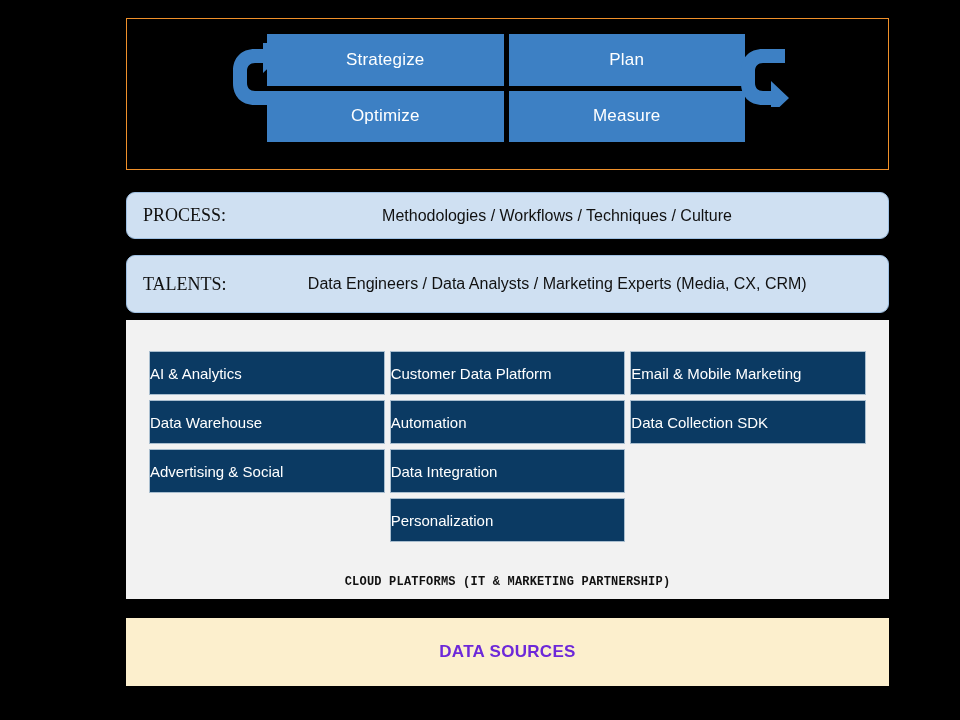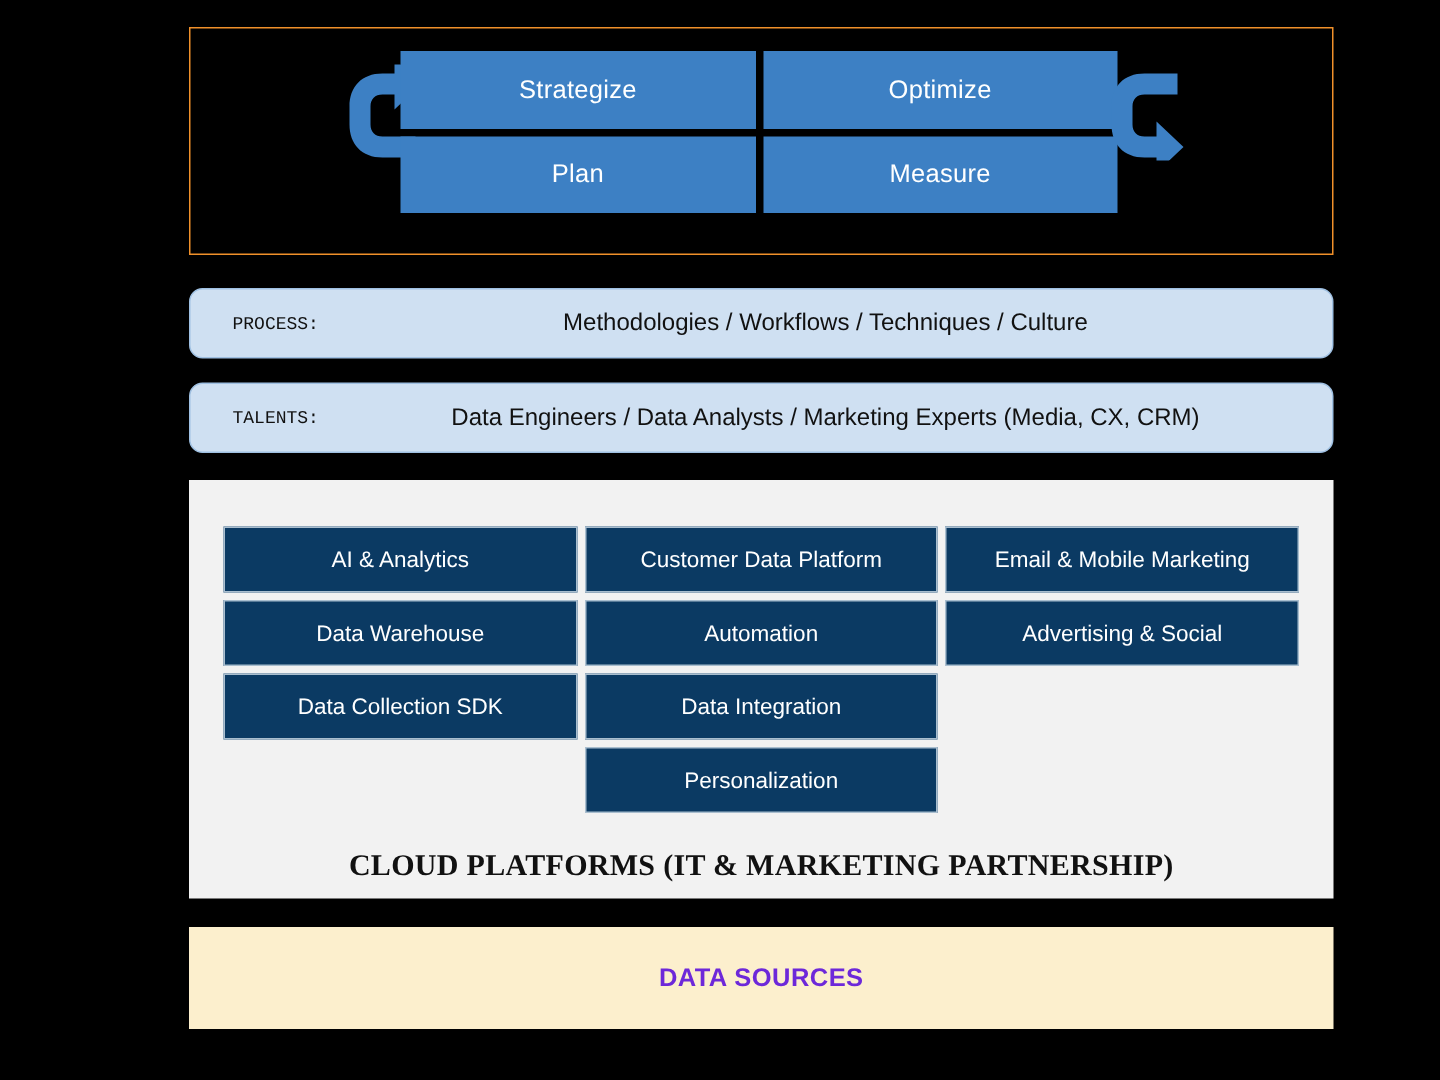--- a/index.html
+++ b/index.html
@@ -68,28 +68,28 @@
     left: 126px;
     width: 763px;
     background: #cfe0f2;
     border: 1px solid #9fc0e2;
     border-radius: 9px;
     display: flex;
     align-items: center;
     color: #111111;
   }
   .layer-row.process { top: 192px; height: 47px; }
-  .layer-row.talents { top: 255px; height: 47px; }
+  .layer-row.talents { top: 255px; height: 58px; }
 
   .layer-label {
-    padding-left: 28px;
-    font-size: 12px;
+    padding-left: 16px;
+    font-size: 18px;
     font-weight: 400;
     white-space: nowrap;
-    font-family: Liberation Mono, monospace;
+    font-family: Liberation Serif, serif;
   }
   .layer-value {
     flex: 1;
     text-align: center;
     font-size: 16px;
     white-space: nowrap;
     font-family: "Liberation Sans", sans-serif;
   }
 
   
@@ -112,41 +112,41 @@
     gap: 5px 5px;
   }
 
   .cloud-cell {
     background: #0b3a63;
     border: 1px solid #a9becf;
     color: #ffffff;
     height: 44px;
     display: flex;
     align-items: center;
-    justify-content: center;
+    justify-content: flex-start;
     font-size: 15px;
     text-align: center;
     font-family: "Liberation Sans", sans-serif;
   }
   .cloud-cell.empty {
     background: transparent;
     border: none;
   }
 
   .cloud-caption {
     position: absolute;
     left: 0;
     right: 0;
     bottom: 10px;
     text-align: center;
-    font-size: 20px;
+    font-size: 12px;
     font-weight: 700;
     color: #111111;
     letter-spacing: .2px;
-    font-family: Liberation Serif, serif;
+    font-family: Liberation Mono, monospace;
   }
 
   
   .sources-bar {
     position: absolute;
     left: 126px;
     top: 618px;
     width: 763px;
     height: 68px;
     background: #fcefcd;
@@ -174,24 +174,24 @@
         <path d="M52 4 L30 4 C16 4 8 13 8 26 L8 38 C8 51 16 60 30 60 L52 60 L52 46 L30 46
                  C25 46 22 43 22 38 L22 26 C22 21 25 18 30 18 L38 18 L38 28 L56 11 L38 -6 L38 4 Z" fill="#3d80c4" transform="translate(0,2)"></path>
       </svg>
     </span>
 
     <div class="cycle-grid">
       <div class="quad-cell">
         <span>Strategize</span>
       </div>
       <div class="quad-cell">
+        <span>Plan</span>
+      </div>
+      <div class="quad-cell">
         <span>Optimize</span>
-      </div>
-      <div class="quad-cell">
-        <span>Plan</span>
       </div>
       <div class="quad-cell">
         <span>Measure</span>
       </div>
     </div>
 
     <span class="cycle-arrow right">
       <svg width="60" height="64" viewBox="0 0 60 64" aria-hidden="true">
         <g transform="translate(60,0) scale(-1,1)">
           <path d="M52 4 L30 4 C16 4 8 13 8 26 L8 38 C8 51 16 60 30 60 L52 60 L52 46 L30 46
@@ -225,25 +225,25 @@
         <span>Email &amp; Mobile Marketing</span>
       </div>
 
       <div class="cloud-cell">
         <span>Data Warehouse</span>
       </div>
       <div class="cloud-cell">
         <span>Automation</span>
       </div>
       <div class="cloud-cell">
+        <span>Data Collection SDK</span>
+      </div>
+
+      <div class="cloud-cell">
         <span>Advertising &amp; Social</span>
-      </div>
-
-      <div class="cloud-cell">
-        <span>Data Collection SDK</span>
       </div>
       <div class="cloud-cell">
         <span>Data Integration</span>
       </div>
 
       <div class="cloud-cell empty"></div>
       <div class="cloud-cell empty"></div>
       <div class="cloud-cell">
         <span>Personalization</span>
       </div>

